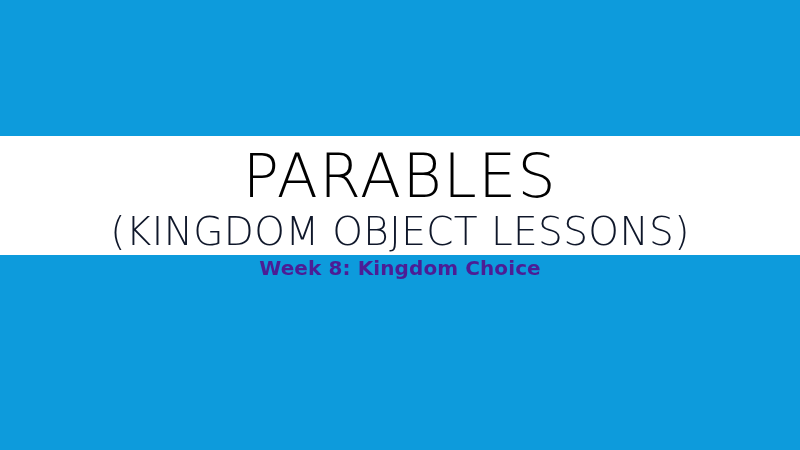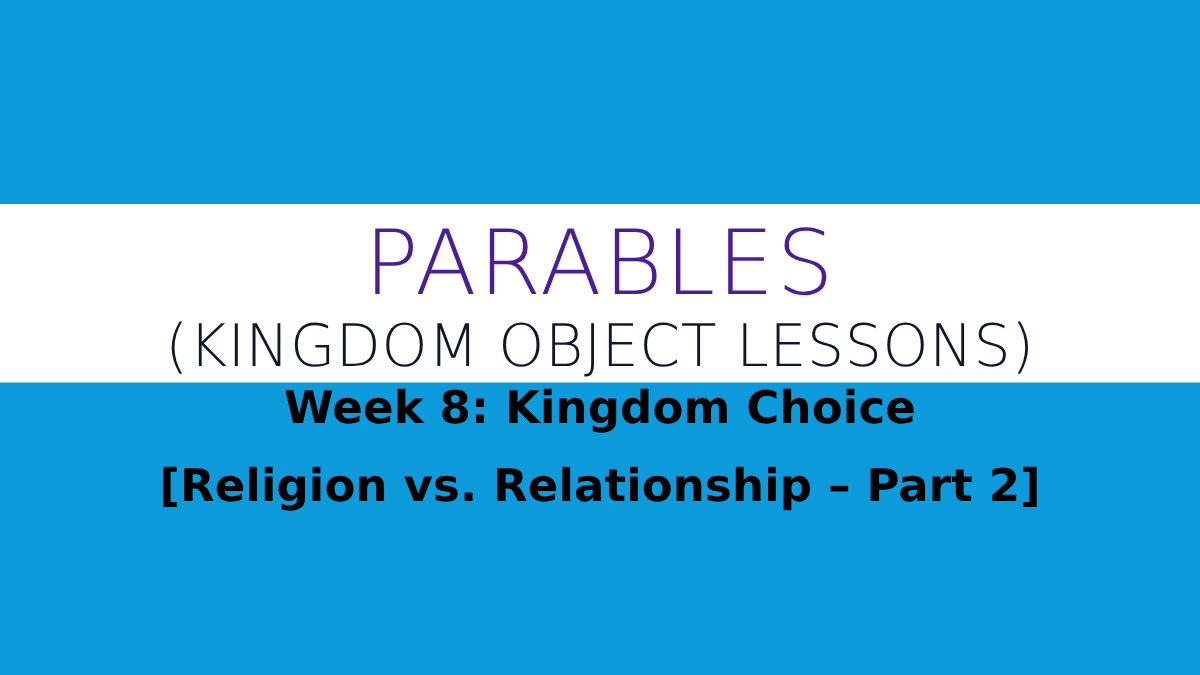--- a/index.html
+++ b/index.html
@@ -42,21 +42,21 @@
     width: 800px;
     height: 119px;
     display: flex;
     flex-direction: column;
     align-items: center;
     justify-content: flex-start;
     text-align: center;
   }
 
   .title-main {
-    color: #4c1d95;
+    color: #000000;
     font-family: "DejaVu Sans", sans-serif;
     font-weight: 300;
     font-size: 60px;
     line-height: 1;
     letter-spacing: 1.5px;
     margin-top: 10px;
     white-space: nowrap;
   }
 
   .title-sub {
@@ -73,24 +73,24 @@
   
   .subtitle-block {
     position: absolute;
     left: 0;
     top: 258px;
     width: 800px;
     text-align: center;
   }
 
   .subtitle-line {
-    color: #000000;
+    color: #4c1d95;
     font-family: "DejaVu Sans", sans-serif;
     font-weight: bold;
-    font-size: 30px;
+    font-size: 20px;
     line-height: 1;
     letter-spacing: 0.1px;
     white-space: nowrap;
     text-align: center;
   }
 
   .subtitle-line.second {
     margin-top: 22px;
   }
 </style>
@@ -101,16 +101,15 @@
 
   <div class="title-band"></div>
 
   <div class="title-block">
     <div class="title-main">PARABLES</div>
     <div class="title-sub">(KINGDOM OBJECT LESSONS)</div>
   </div>
 
   <div class="subtitle-block">
     <div class="subtitle-line">Week 8: Kingdom Choice</div>
-    <div class="subtitle-line second">[Religion vs. Relationship – Part 2]</div>
   </div>
 
 </div>
 
 </body></html>

